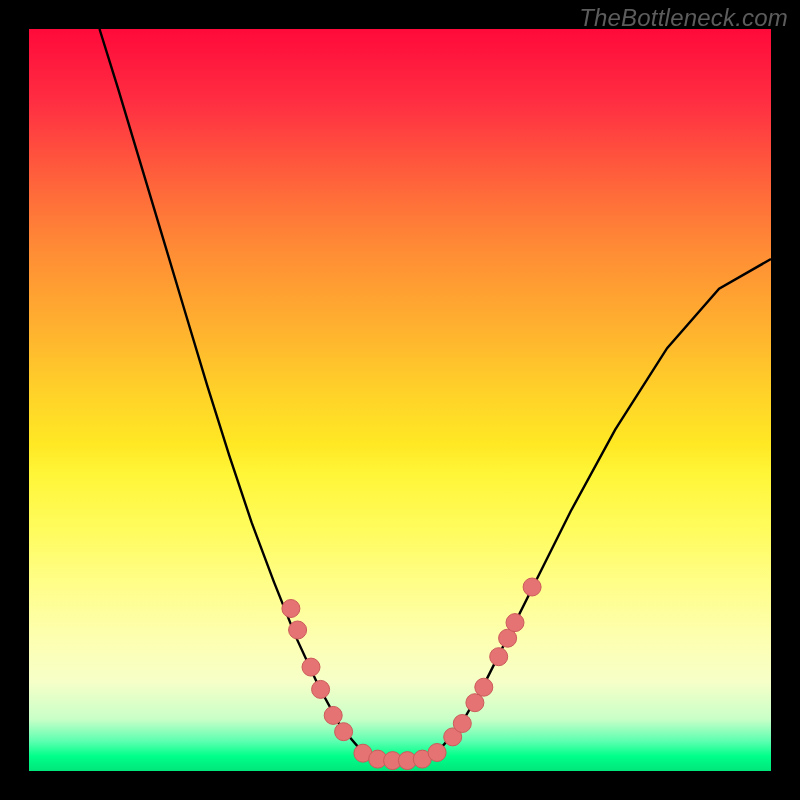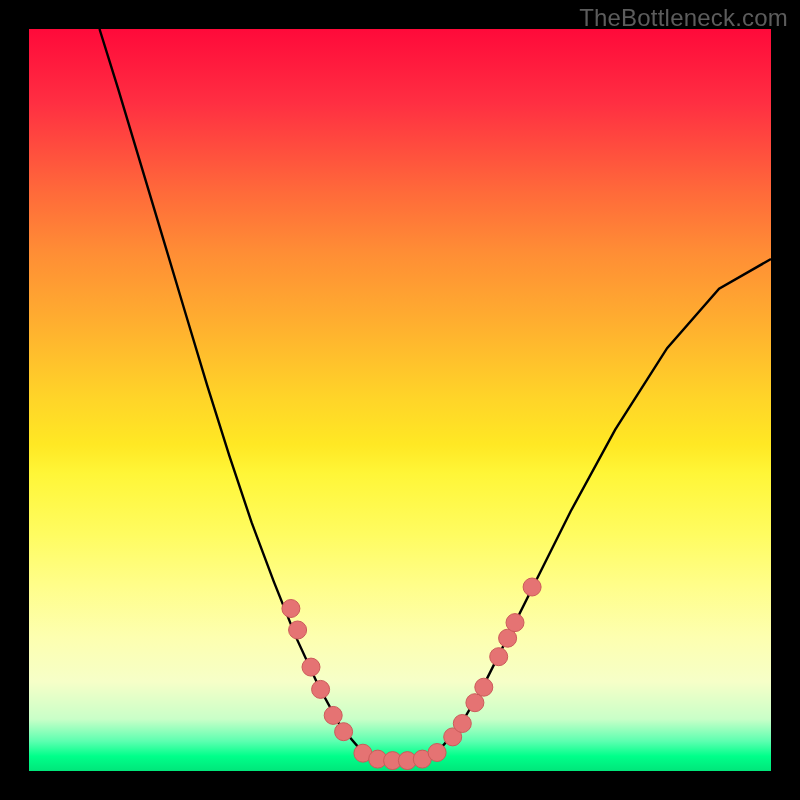--- a/index.html
+++ b/index.html
@@ -11,20 +11,21 @@
     overflow: hidden;
     font-family: Arial, Helvetica, sans-serif;
   }
   .frame {
     position: absolute;
     top: 0;
     left: 0;
     width: 800px;
     height: 645px;
     background: #000;
+    font-style: italic;
   }
   .plot-area {
     position: absolute;
     top: 29px;
     left: 29px;
     width: 742px;
     height: 742px;
     background: linear-gradient(to bottom,
       #ff0a3a 0%,
       #ff2f42 10%,

